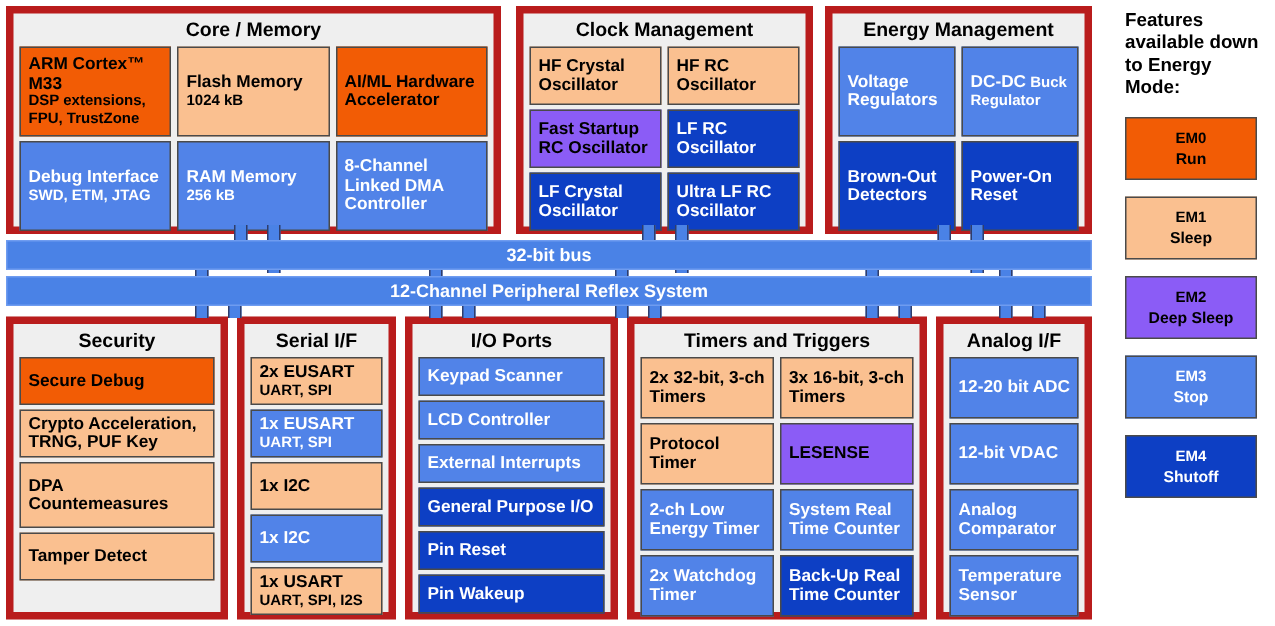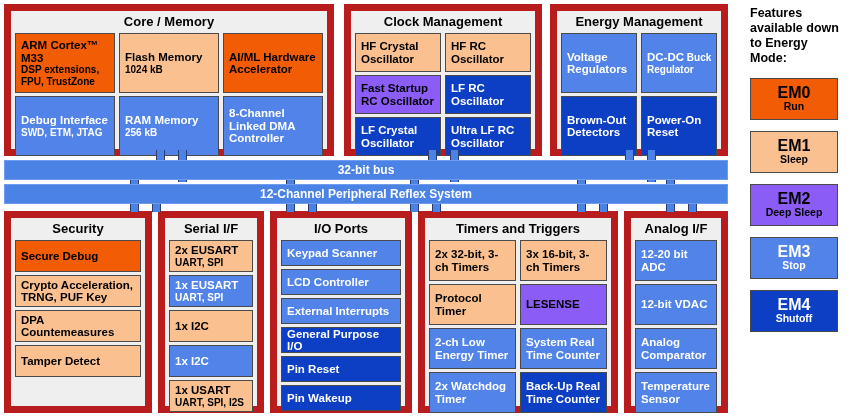--- a/index.html
+++ b/index.html
@@ -8,21 +8,21 @@
     background:#ffffff;
     font-family:"Liberation Sans", sans-serif;
     overflow:hidden;
   }
   .canvas{position:relative;width:850px;height:417px;}
 
   
   .panel{
     position:absolute;
     background:#efefef;
-    border:7px solid #b91c1c;
+    border:5px solid #b91c1c;
     box-sizing:border-box;
     padding:2px 4px 4px 4px;
   }
   .panel-title{
     text-align:center;
     font-weight:bold;
     color:#000;
     font-size:13px;
     line-height:16px;
     margin:1px 0 3px 0;
@@ -85,21 +85,21 @@
   .legend-title{
     font-size:12.5px;font-weight:bold;color:#000;line-height:15px;
     margin-left:6px;
   }
   .legend-item{
     width:88px;height:42px;margin:0 0 11px 6px;
     border:1px solid #4a4a4a;box-sizing:border-box;
     display:flex;flex-direction:column;align-items:center;justify-content:center;
     font-weight:bold;
   }
-  .legend-item .em-name{font-size:16px;line-height:14px;}
+  .legend-item .em-name{font-size:10px;line-height:14px;}
   .legend-item .em-desc{font-size:10.5px;line-height:12px;}
   #legend-list{margin-top:12px;}
 </style>
 </head>
 <body>
 
 <div class="canvas">
 
   <div class="stub" style="left:156px;top:150px;width:9px;height:22px;"></div>
   <div class="stub" style="left:178px;top:150px;width:9px;height:32px;"></div>
@@ -212,21 +212,21 @@
 
   <div class="panel" id="panel-security" style="left:4px;top:211px;width:148px;height:202px;">
     <div class="panel-title">Security</div>
     <div class="panel-body" id="body-security">
         <div class="blk em0" style="height: 32px;">
           <span>Secure Debug</span>
         </div>
         <div class="blk em1" style="height: 32px;">
           <span>Crypto Acceleration, TRNG, PUF Key</span>
         </div>
-        <div class="blk em1" style="height: 32px;">
+        <div class="blk em1" style="height: 44px;">
           <span>DPA Countemeasures</span>
         </div>
         <div class="blk em1" style="height: 32px;">
           <span>Tamper Detect</span>
         </div>
       </div>
   </div>
 
   <div class="panel" id="panel-serial-if" style="left:158px;top:211px;width:106px;height:202px;">
     <div class="panel-title">Serial I/F</div>

